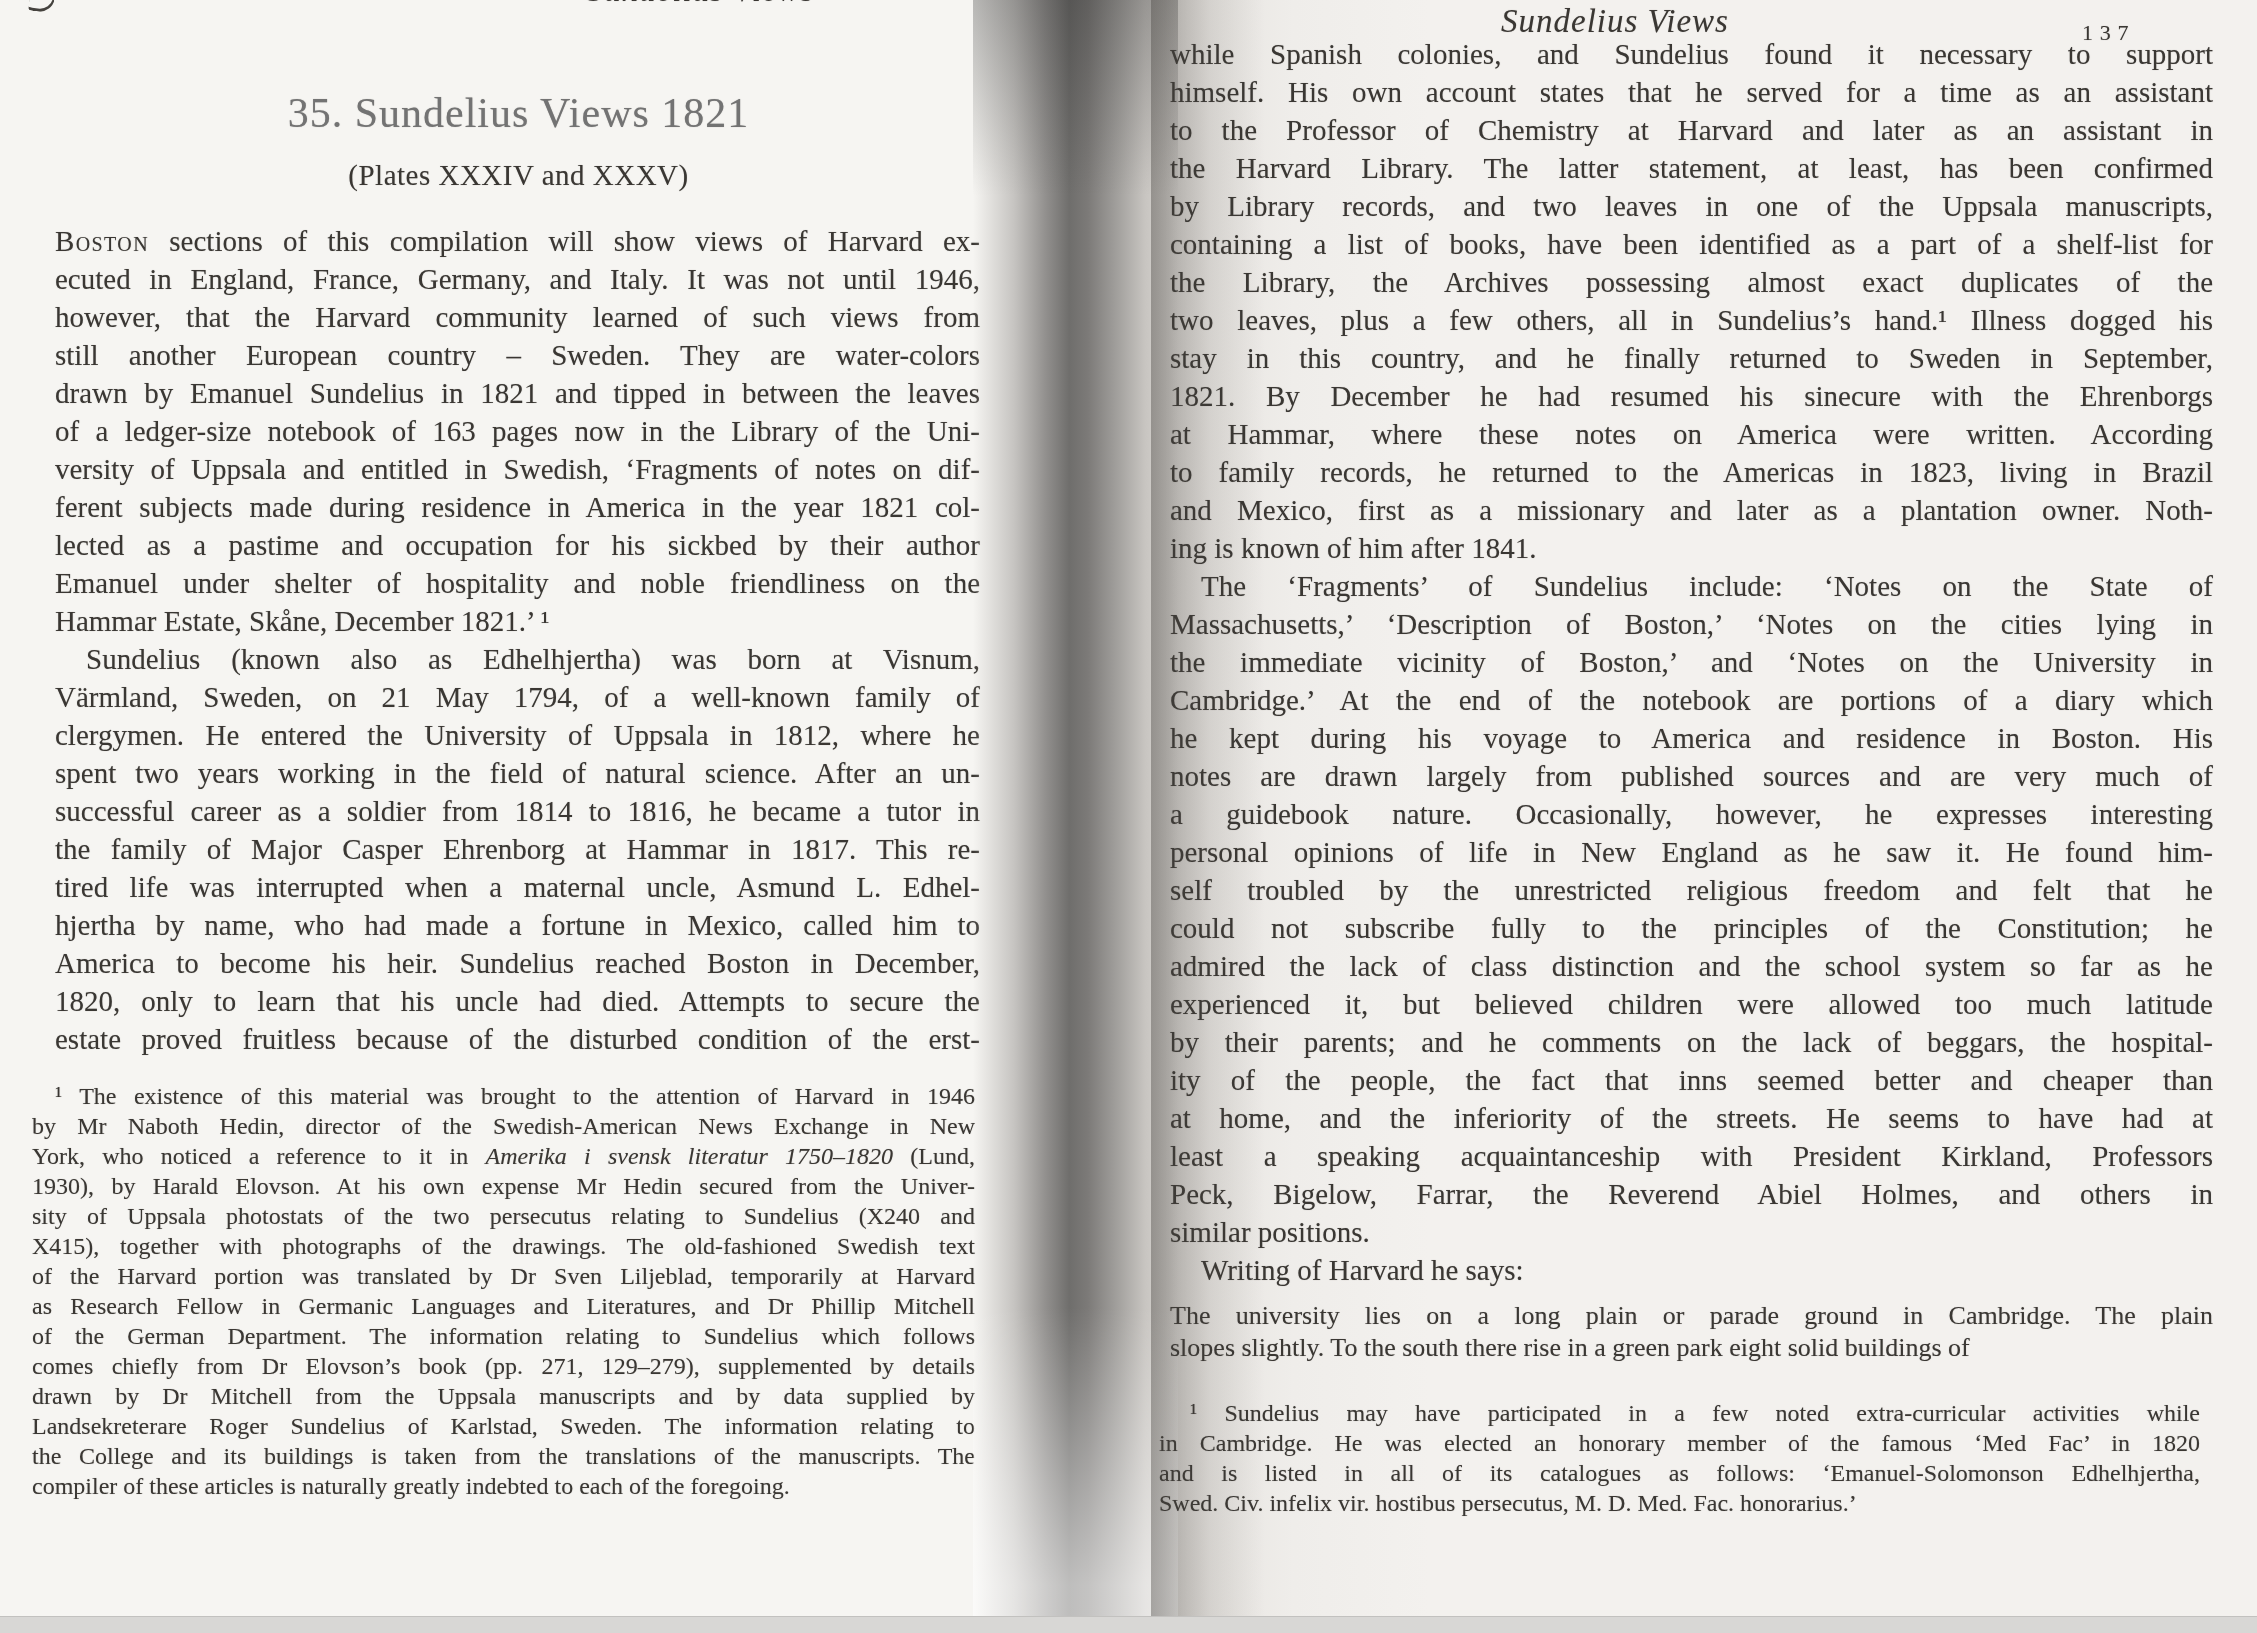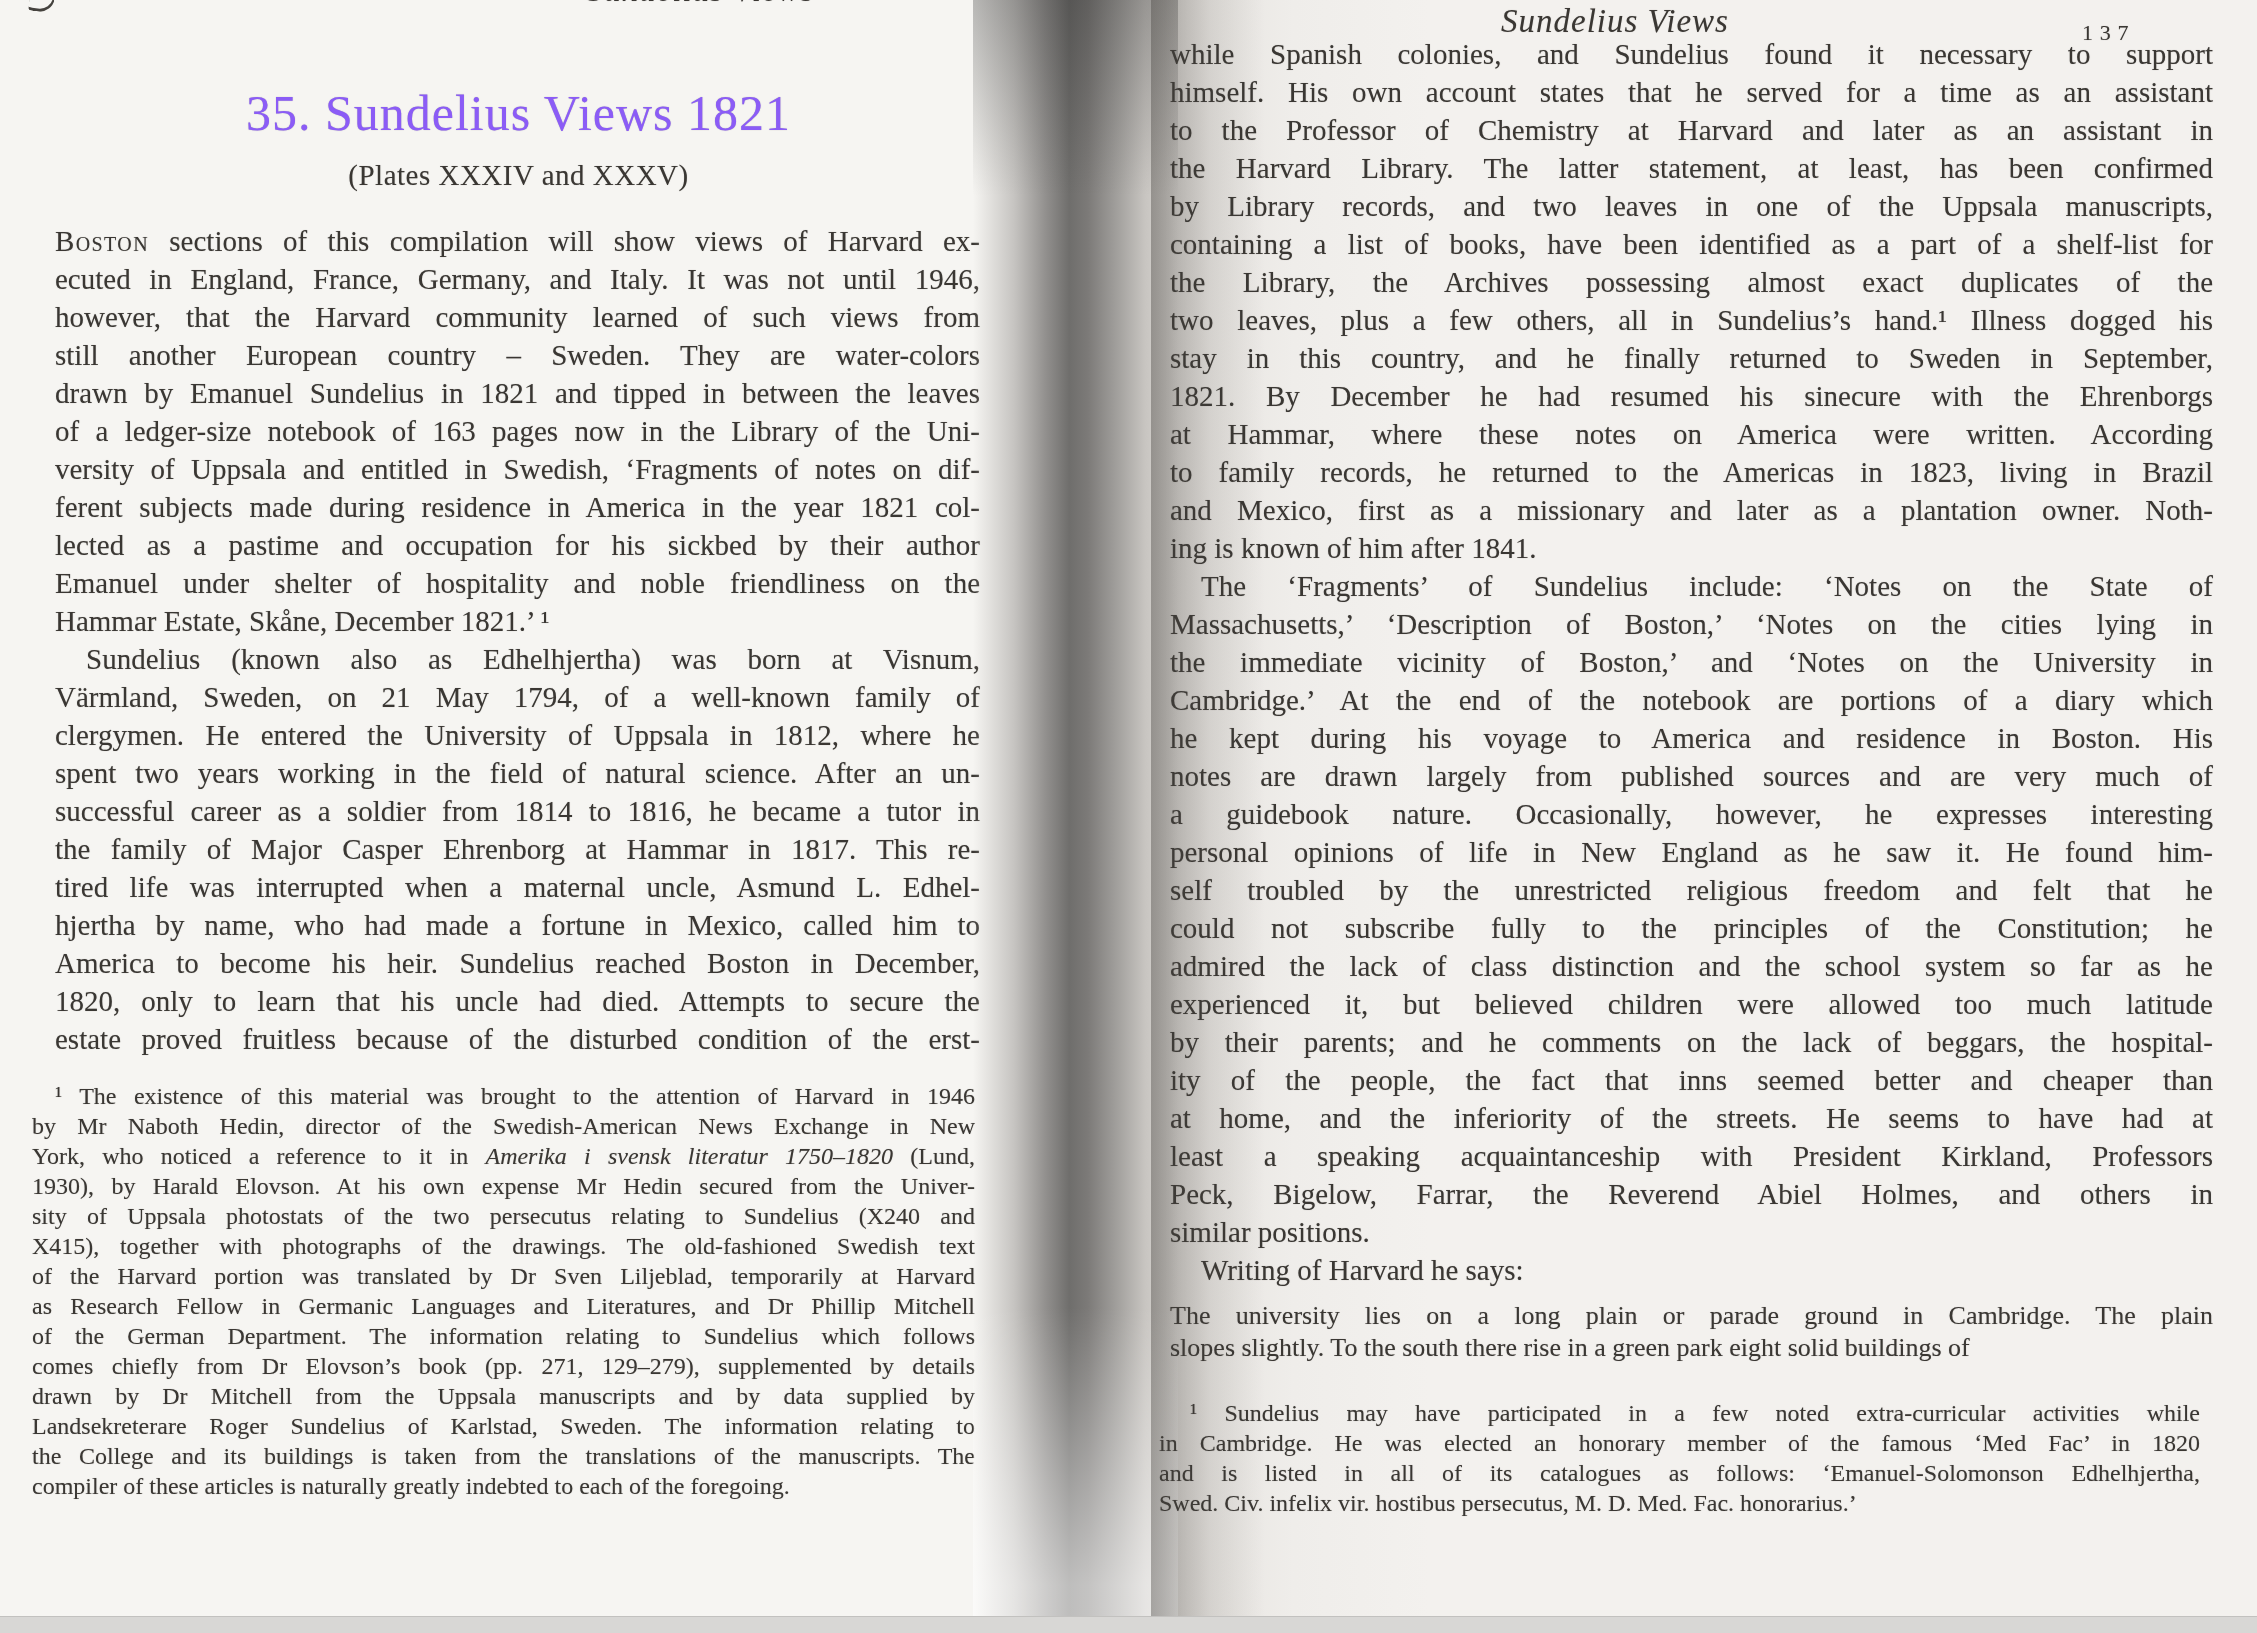--- a/index.html
+++ b/index.html
@@ -45,21 +45,21 @@
     border-bottom:3.9px solid #45423e; border-right:2.9px solid #45423e;
     border-radius:0 0 15.4px 3.9px; transform:rotate(8deg);
   }
   
   .tblock { position:absolute; z-index:4; text-shadow:0 0 1px rgba(58,55,51,0.35); }
   .cut-header {
     left:541px; top:0; width:319px; height:11.6px; overflow:hidden;
     text-align:center;
   }
   .cut-header span { display:block; margin-top:-29px; font-style:italic; font-size:33px; line-height:39px; letter-spacing:1px; }
-  .title-left  { left:53px; top:89px;  width:931px; text-align:center; font-size:50px; line-height:48px; font-weight:normal; letter-spacing:1px; color:#8b5cf6; margin:0; }
+  .title-left  { left:53px; top:89px;  width:931px; text-align:center; font-size:42px; line-height:48px; font-weight:normal; letter-spacing:1px; color:#737373; margin:0; }
   .subtitle-left { left:53px; top:158px; width:931px; text-align:center; font-size:29px; line-height:35px; letter-spacing:0.5px; }
   .body-left   { left:55px; top:222px; width:925px; font-size:29px; line-height:38px; }
   .fn-left     { left:32px; top:1081px; width:943px; font-size:24px; line-height:30px; }
   .header-right { left:1501px; top:1.9px; font-style:italic; font-size:33px; line-height:39px; letter-spacing:1px; }
   .pageno-right { left:2058px; top:13.5px; font-size:22px; line-height:37px; letter-spacing:6.8px;margin-left:24px; }
   .body-right  { left:1170px; top:35px; width:1043px; font-size:29px; line-height:38px; }
   .quote-right { left:1170px; top:1300px; width:1043px; font-size:26px; line-height:32px; }
   .fn-right    { left:1159px; top:1398px; width:1041px; font-size:24px; line-height:30px; }
   
   .line { text-align:justify; text-align-last:justify; }

